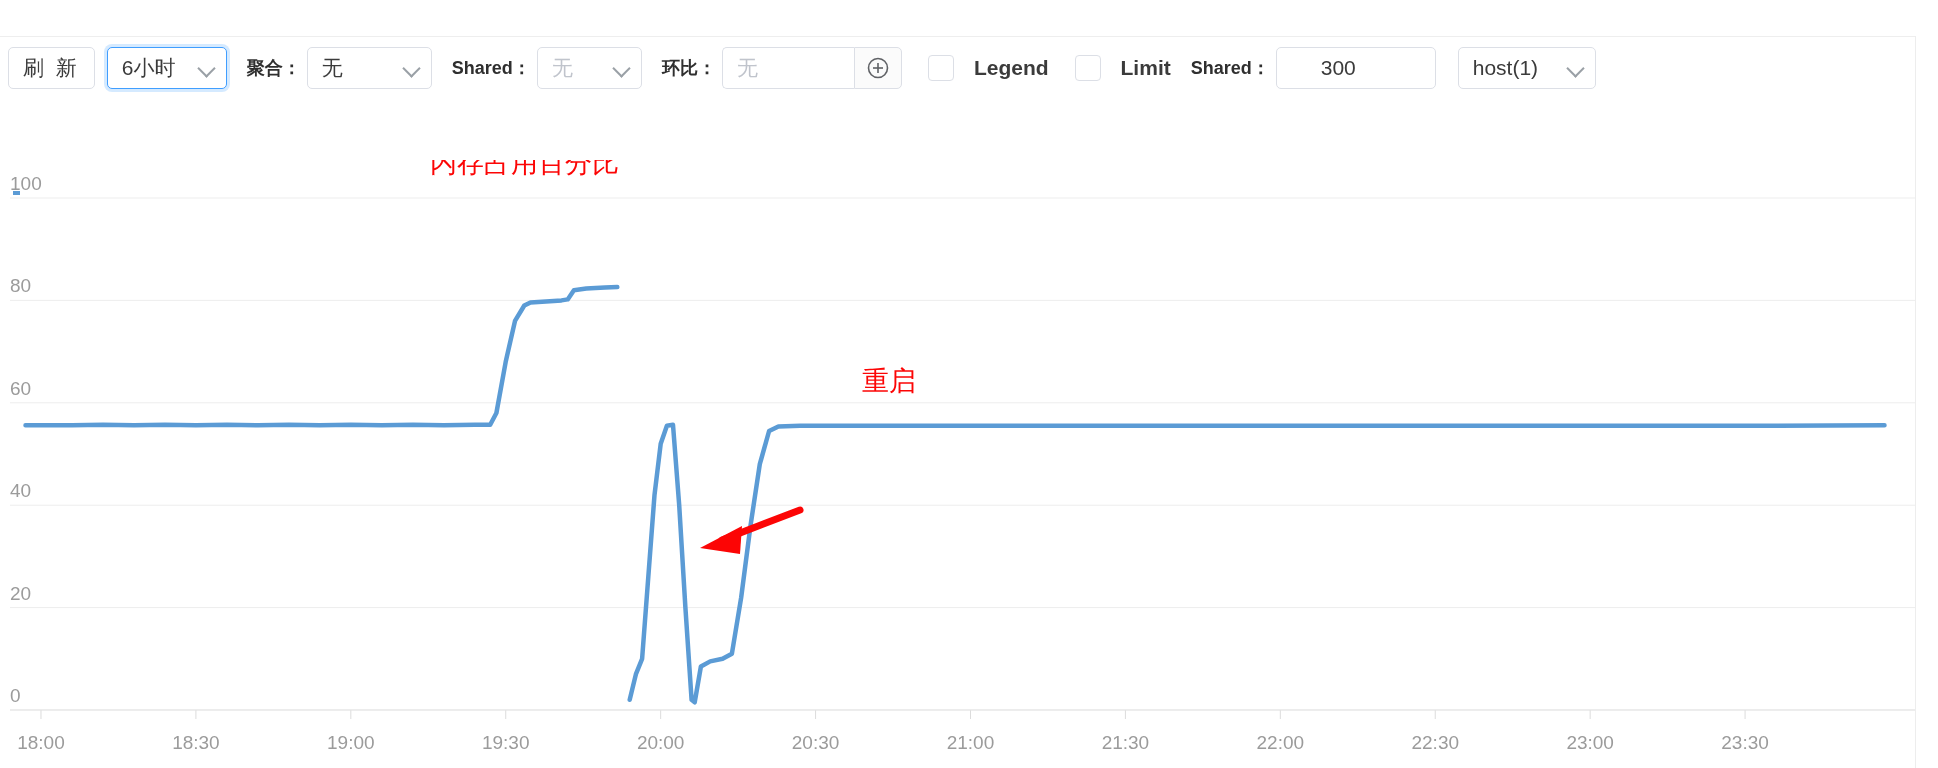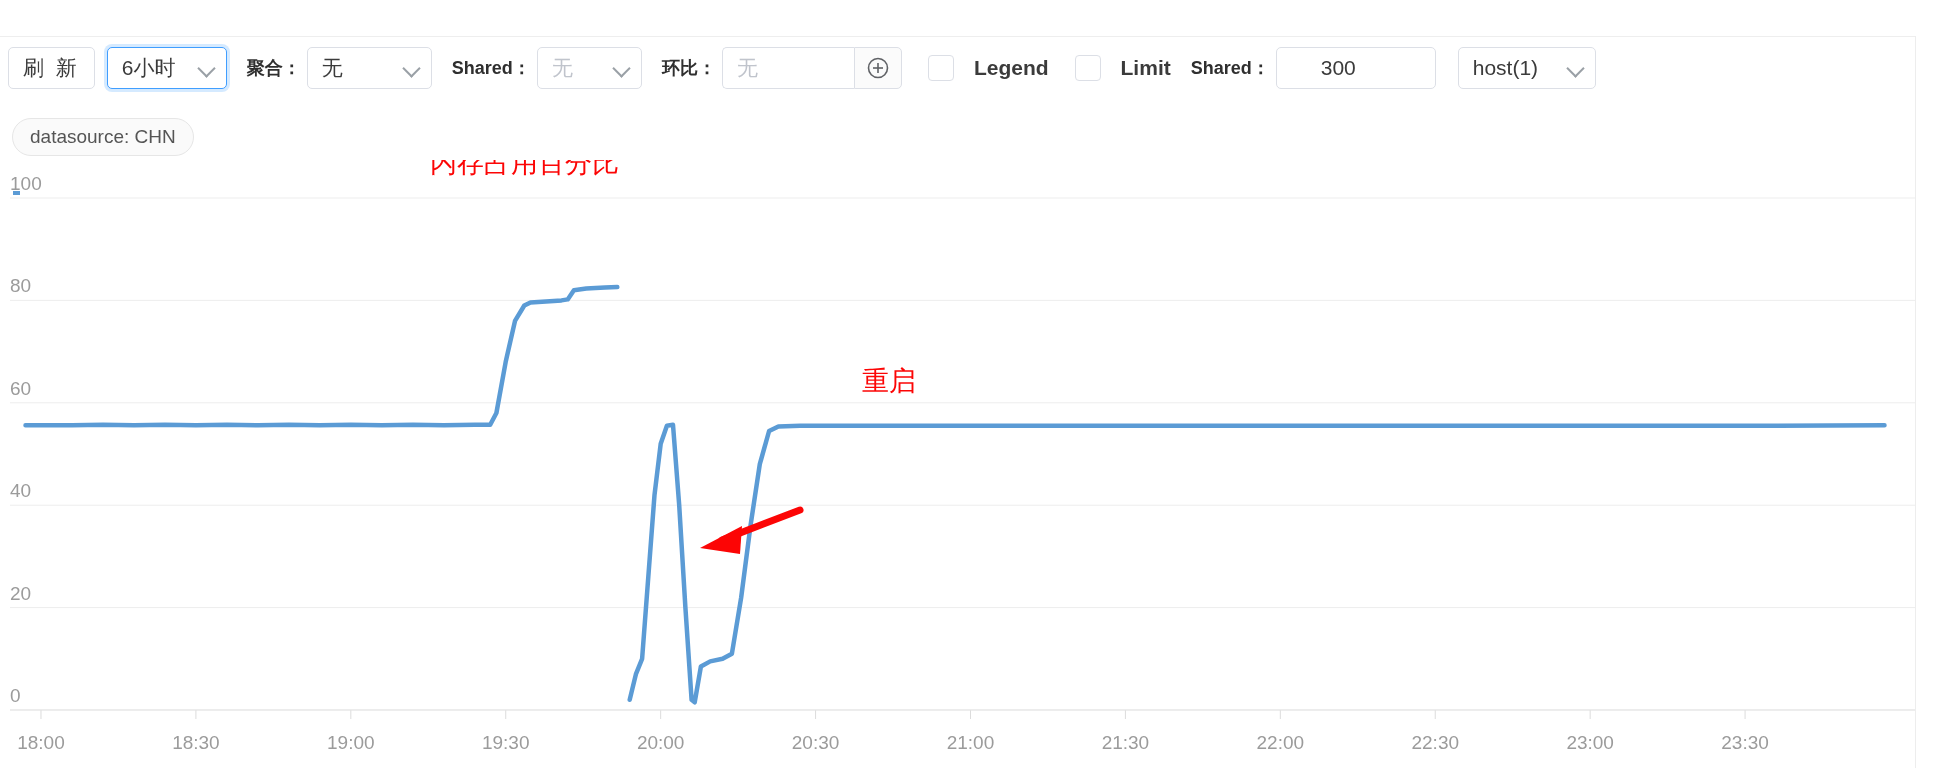--- a/index.html
+++ b/index.html
@@ -289,23 +289,20 @@
 
     <div style="width:22px"></div>
 
     <div class="select" style="width:138px;gap:17px;">
       <span class="sel-value">host(1)</span>
       <span class="chev"></span>
     </div>
 
   </div>
 
-  <div class="ds-tag">
-    <span>datasource: CHN</span>
-  </div>
 
   <div class="chart">
     <svg id="chart-svg" width="1938" height="628" viewBox="0 0 1938 628">
       <g id="gridlines">
           <line x1="10" y1="38" x2="1915" y2="38" stroke="#ededed" stroke-width="1"></line>
           <line x1="10" y1="140.39999999999998" x2="1915" y2="140.39999999999998" stroke="#ededed" stroke-width="1"></line>
           <line x1="10" y1="242.8" x2="1915" y2="242.8" stroke="#ededed" stroke-width="1"></line>
           <line x1="10" y1="345.2" x2="1915" y2="345.2" stroke="#ededed" stroke-width="1"></line>
           <line x1="10" y1="447.6" x2="1915" y2="447.6" stroke="#ededed" stroke-width="1"></line>
           <line x1="10" y1="550" x2="1915" y2="550" stroke="#ededed" stroke-width="1"></line>

